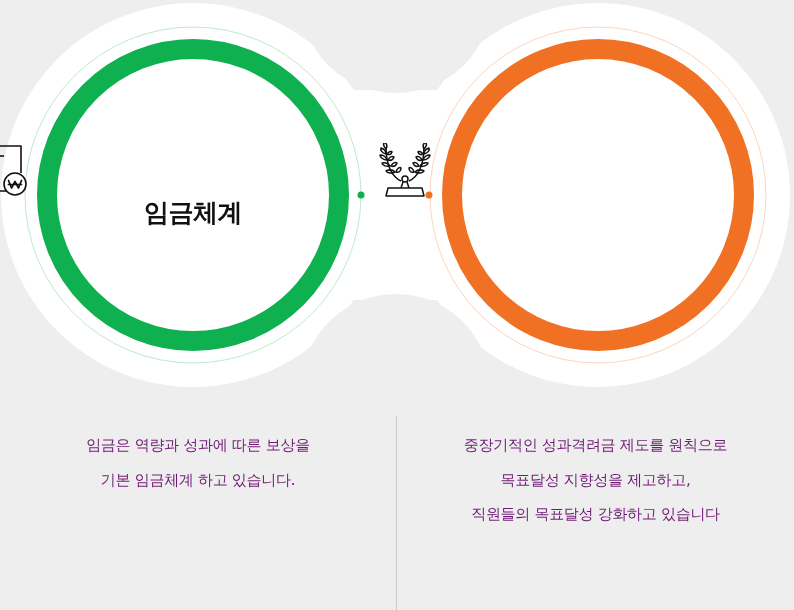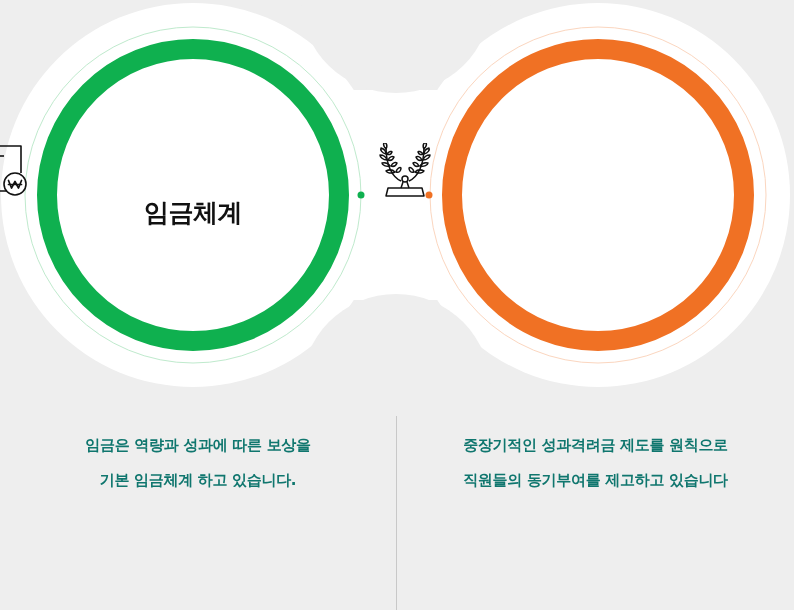--- a/index.html
+++ b/index.html
@@ -4,21 +4,21 @@
 <style>
   html,body{margin:0;padding:0;}
   body{width:794px;height:610px;background:#eeeeee;position:relative;overflow:hidden;font-family:"DejaVu Sans","Liberation Sans",sans-serif;}
   .stage{position:absolute;left:0;top:0;width:794px;height:400px;}
   .stage svg{position:absolute;left:0;top:0;}
   .card{position:absolute;top:0;width:386px;height:390px;}
   .card.left{left:0;}
   .card.right{left:405px;}
   .icon{position:absolute;left:50%;transform:translateX(-50%);}
   .title{position:absolute;left:0;right:0;text-align:center;font-size:25px;font-weight:bold;color:#111;letter-spacing:-0.5px;}
-  .desc{position:absolute;top:428px;text-align:center;color:#0f766e;font-size:15px;line-height:34.5px;letter-spacing:-0.3px;font-weight:bold;}
+  .desc{position:absolute;top:428px;text-align:center;color:#701a75;font-size:15px;line-height:34.5px;letter-spacing:-0.3px;}
   .desc.left{left:0;width:396px;}
   .desc.right{left:397px;width:397px;}
   .divider{position:absolute;left:396px;top:416px;width:1px;height:194px;background:#c8c8c8;}
 </style>
 </head>
 <body>
 
 <div class="stage">
   <svg width="794" height="400" viewBox="0 0 794 400">
     <defs>
@@ -108,14 +108,15 @@
 
 <div class="desc left">
   <div>임금은 역량과 성과에 따른 보상을</div>
   <div>기본 임금체계 하고 있습니다.</div>
 </div>
 
 <div class="divider"></div>
 
 <div class="desc right">
   <div>중장기적인 성과격려금 제도를 원칙으로</div>
-  <div>직원들의 동기부여를 제고하고 있습니다</div>
+  <div>목표달성 지향성을 제고하고,</div>
+  <div>직원들의 목표달성 강화하고 있습니다</div>
 </div>
 
 </body></html>

